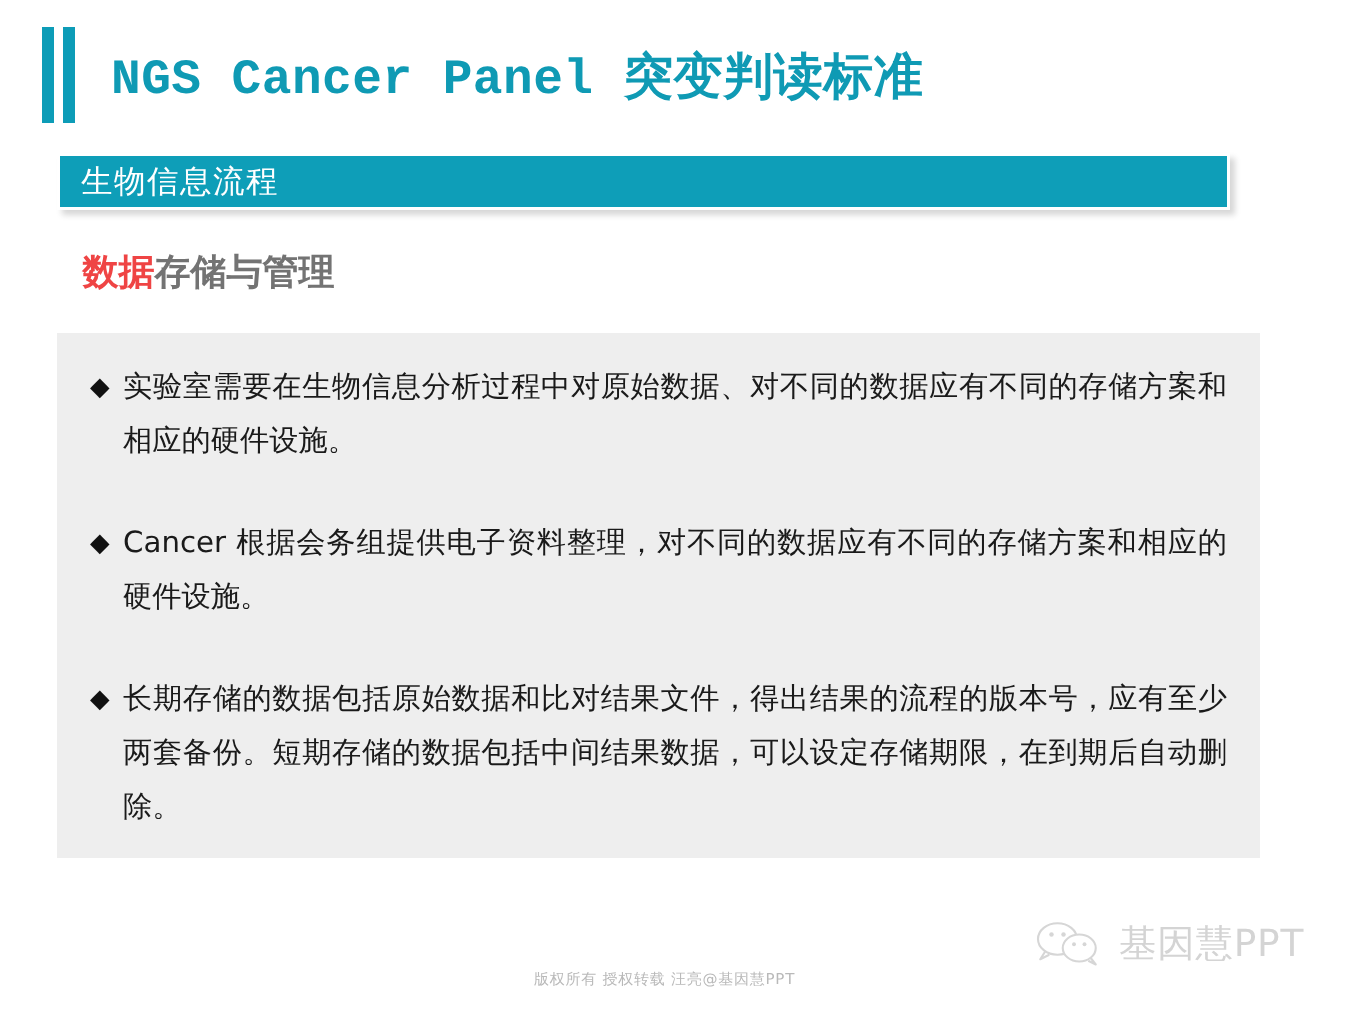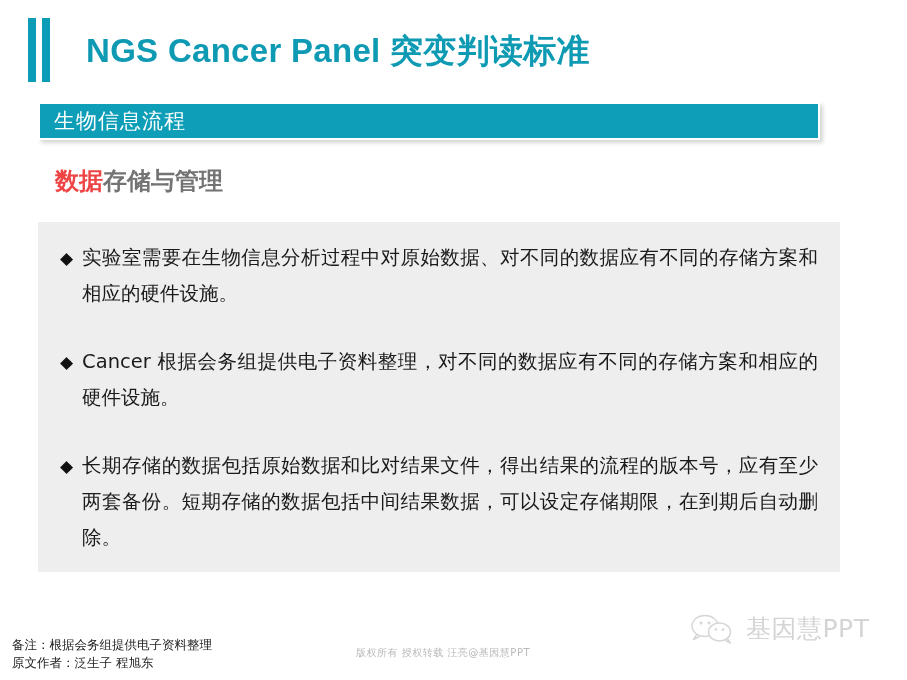--- a/index.html
+++ b/index.html
@@ -50,21 +50,21 @@
     position: absolute;
     left: 74px;
     top: 30px;
     font-size: 33px;
     font-weight: bold;
     color: #0f9ab4;
     letter-spacing: 0.3px;
     line-height: 42px;
     white-space: nowrap;
   }
-  .slide-title .en { font-family: Liberation Sans, sans-serif; margin-left: 12px; }
+  .slide-title .en { font-family: Liberation Mono, monospace; }
   .slide-title .cn { font-family: "DejaVu Sans", "Liberation Sans", sans-serif; }
 
   
   .section-bar {
     position: absolute;
     left: 38px;
     top: 102px;
     width: 782px;
     height: 38px;
     background: #0e9eb8;
@@ -199,24 +199,20 @@
     <div class="bullet-para">
       <span class="bullet-mark">◆</span>
       <span class="bullet-text">Cancer 根据会务组提供电子资料整理，对不同的数据应有不同的存储方案和相应的硬件设施。</span>
     </div>
     <div class="bullet-para">
       <span class="bullet-mark">◆</span>
       <span class="bullet-text">长期存储的数据包括原始数据和比对结果文件，得出结果的流程的版本号，应有至少两套备份。短期存储的数据包括中间结果数据，可以设定存储期限，在到期后自动删除。</span>
     </div>
   </div>
 
-  <div class="footer-note">
-    <div>备注：根据会务组提供电子资料整理</div>
-    <div>原文作者：泛生子 程旭东</div>
-  </div>
 
   <div class="footer-center">版权所有 授权转载 汪亮@基因慧PPT</div>
 
   <div class="watermark">
     <span>
       <svg class="watermark-icon" viewBox="0 0 46 34" fill="none" stroke="#d6d6d6" stroke-width="1.4">
         <ellipse cx="15" cy="14" rx="13" ry="10.5"></ellipse>
         <path d="M7 22 L3.5 27.5 L9.5 24.5" stroke-linejoin="round" fill="none"></path>
         <ellipse cx="29.5" cy="20" rx="11" ry="9" fill="#ffffff"></ellipse>
         <path d="M37 26.5 L40.5 31 L35.5 28.5" stroke-linejoin="round" fill="none"></path>

